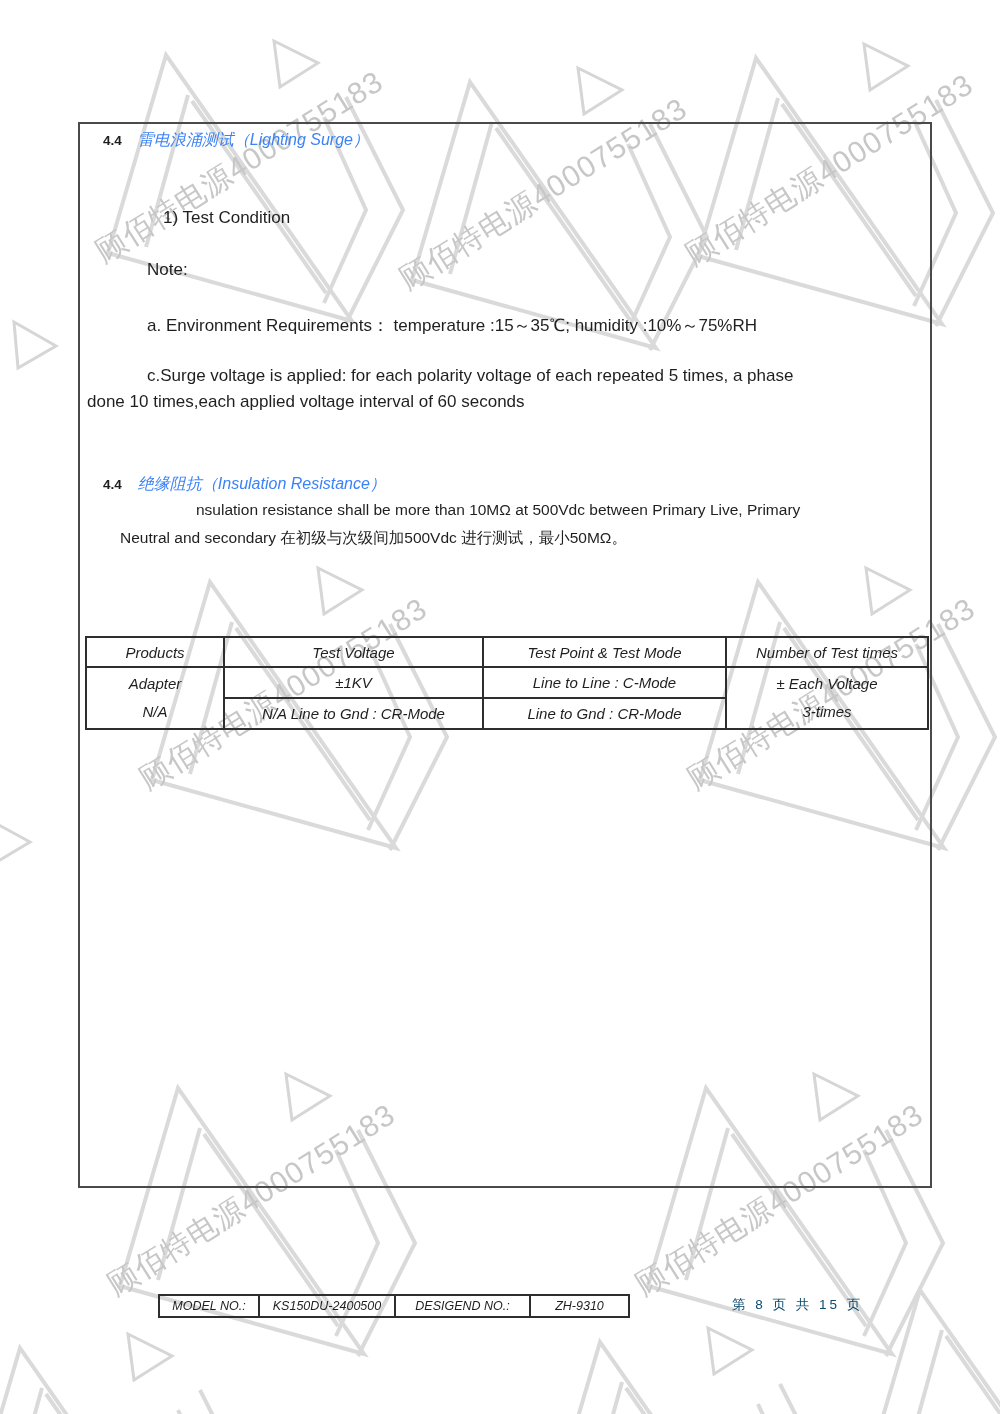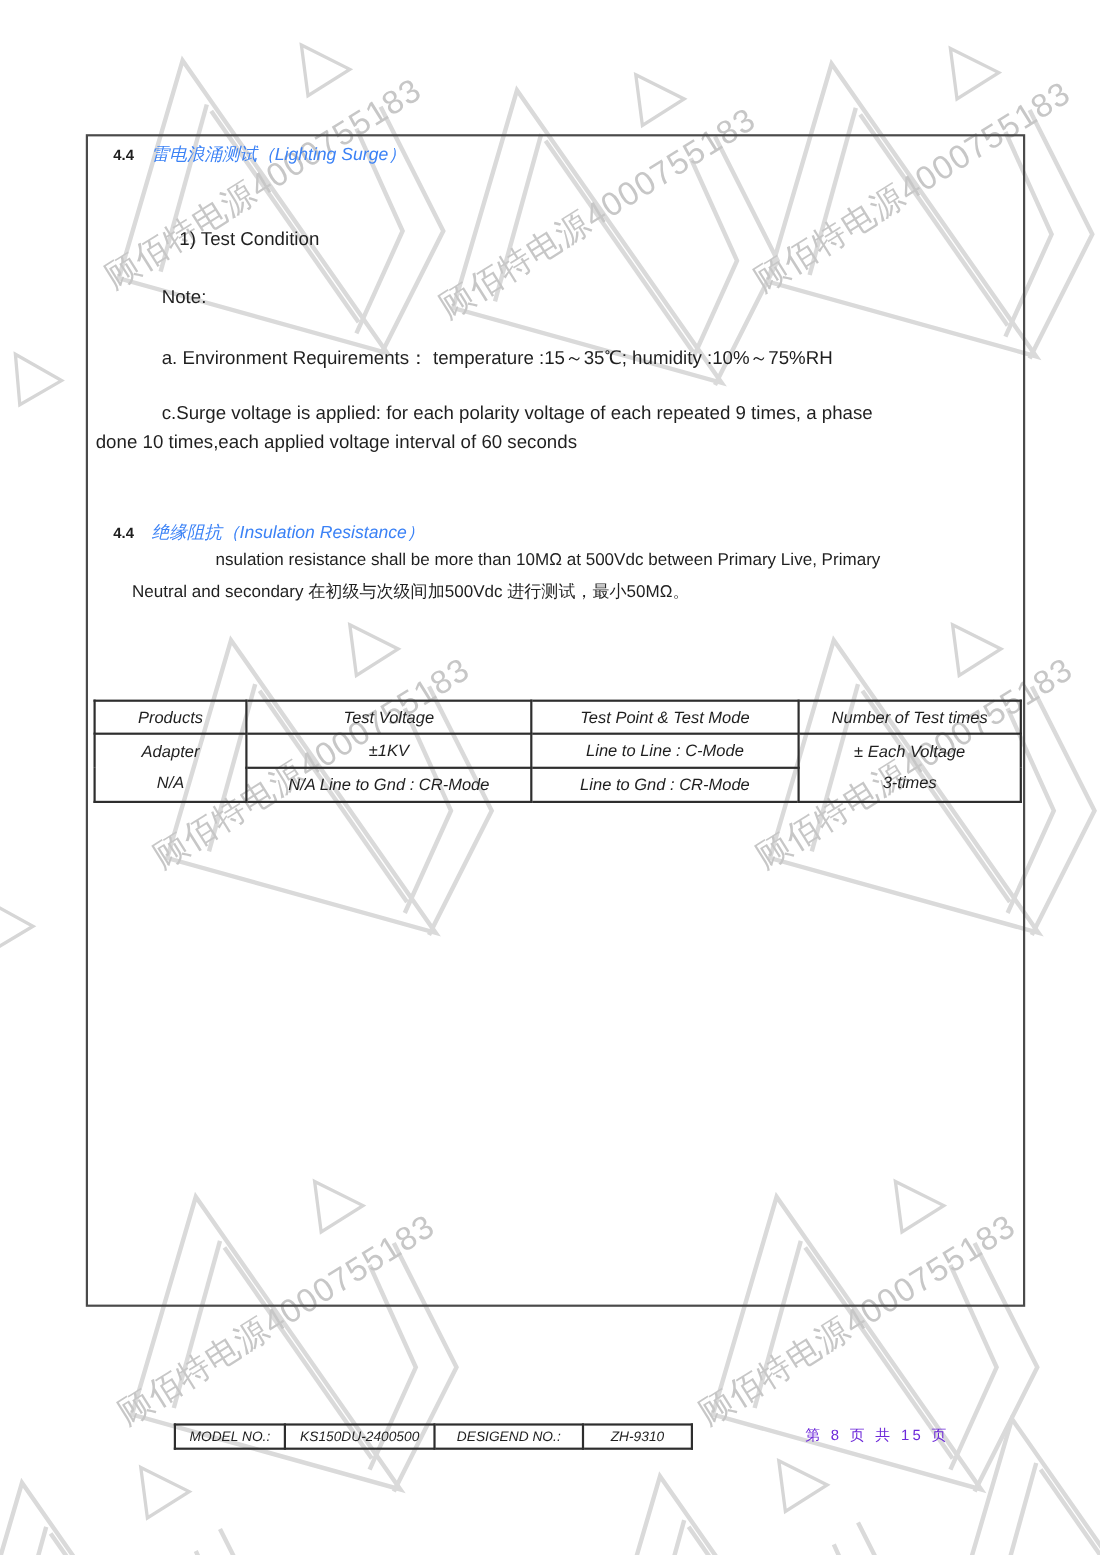--- a/index.html
+++ b/index.html
@@ -27,21 +27,21 @@
   }
   .spec-table th{height:28px;}
   .spec-table td{height:29px;}
   .two-line{line-height:1.85;border-radius:15px;}
   .foot-table{position:absolute;left:158px;top:1294px;width:470px;}
   .foot-table td{
     border:2px solid #2e2e2e;text-align:center;vertical-align:middle;
     font-size:12.5px;height:20px;padding:0 2px;color:#1f1f1f;background:transparent;
   }
   .page-indicator{
-    position:absolute;left:732px;top:1296px;font-size:13.5px;letter-spacing:3px;color:#6d28d9;
+    position:absolute;left:732px;top:1296px;font-size:13.5px;letter-spacing:3px;color:#0c4a6e;
   }
 </style>
 </head>
 <body>
 
 <div class="sheet">
 
   <svg class="wm-layer" width="1000" height="1414" viewBox="0 0 1000 1414">
     <defs>
       <g id="wm-unit">
@@ -84,21 +84,21 @@
 
     <div class="box"></div>
 
     <div class="t heading" style="left:103px;top:130px;">
       <span class="sec-num">4.4</span>
       <span class="sec-title">雷电浪涌测试（Lighting Surge）</span>
     </div>
     <div class="t body-17" style="left:163px;top:208px;">1) Test Condition</div>
     <div class="t body-17" style="left:147px;top:260px;">Note:</div>
     <div class="t body-17" style="left:147px;top:314px;">a. Environment Requirements：  temperature :15～35℃; humidity :10%～75%RH</div>
-    <div class="t body-17" style="left:147px;top:366px;">c.Surge voltage is applied: for each polarity voltage of each repeated 9 times, a phase</div>
+    <div class="t body-17" style="left:147px;top:366px;">c.Surge voltage is applied: for each polarity voltage of each repeated 5 times, a phase</div>
     <div class="t body-17" style="left:87px;top:392px;">done 10 times,each applied voltage interval of 60 seconds</div>
 
     <div class="t heading" style="left:103px;top:474px;">
       <span class="sec-num">4.4</span>
       <span class="sec-title">绝缘阻抗（Insulation Resistance）</span>
     </div>
     <div class="t body-15" style="left:196px;top:501px;">nsulation resistance shall be more than 10MΩ at 500Vdc between Primary Live, Primary</div>
     <div class="t body-15" style="left:120px;top:528px;">Neutral and secondary 在初级与次级间加500Vdc 进行测试，最小50MΩ。</div>
 
     <table class="spec-table">

